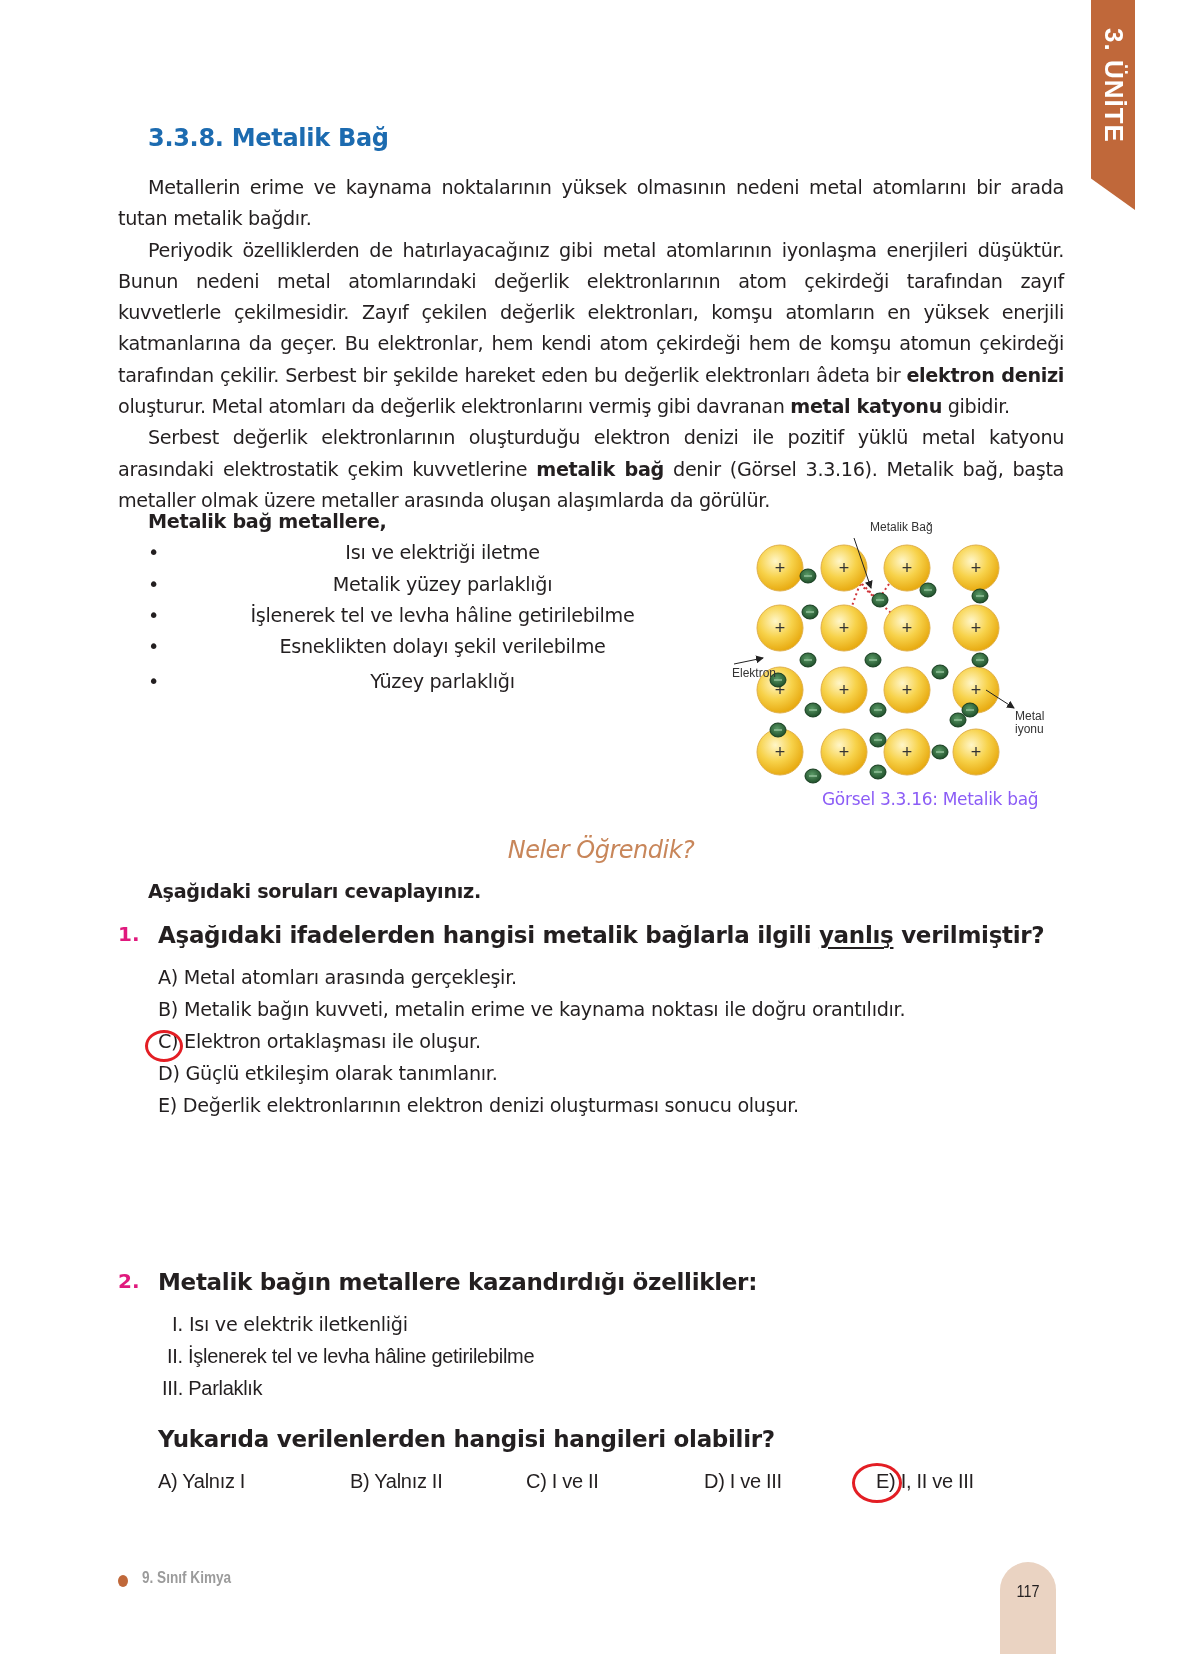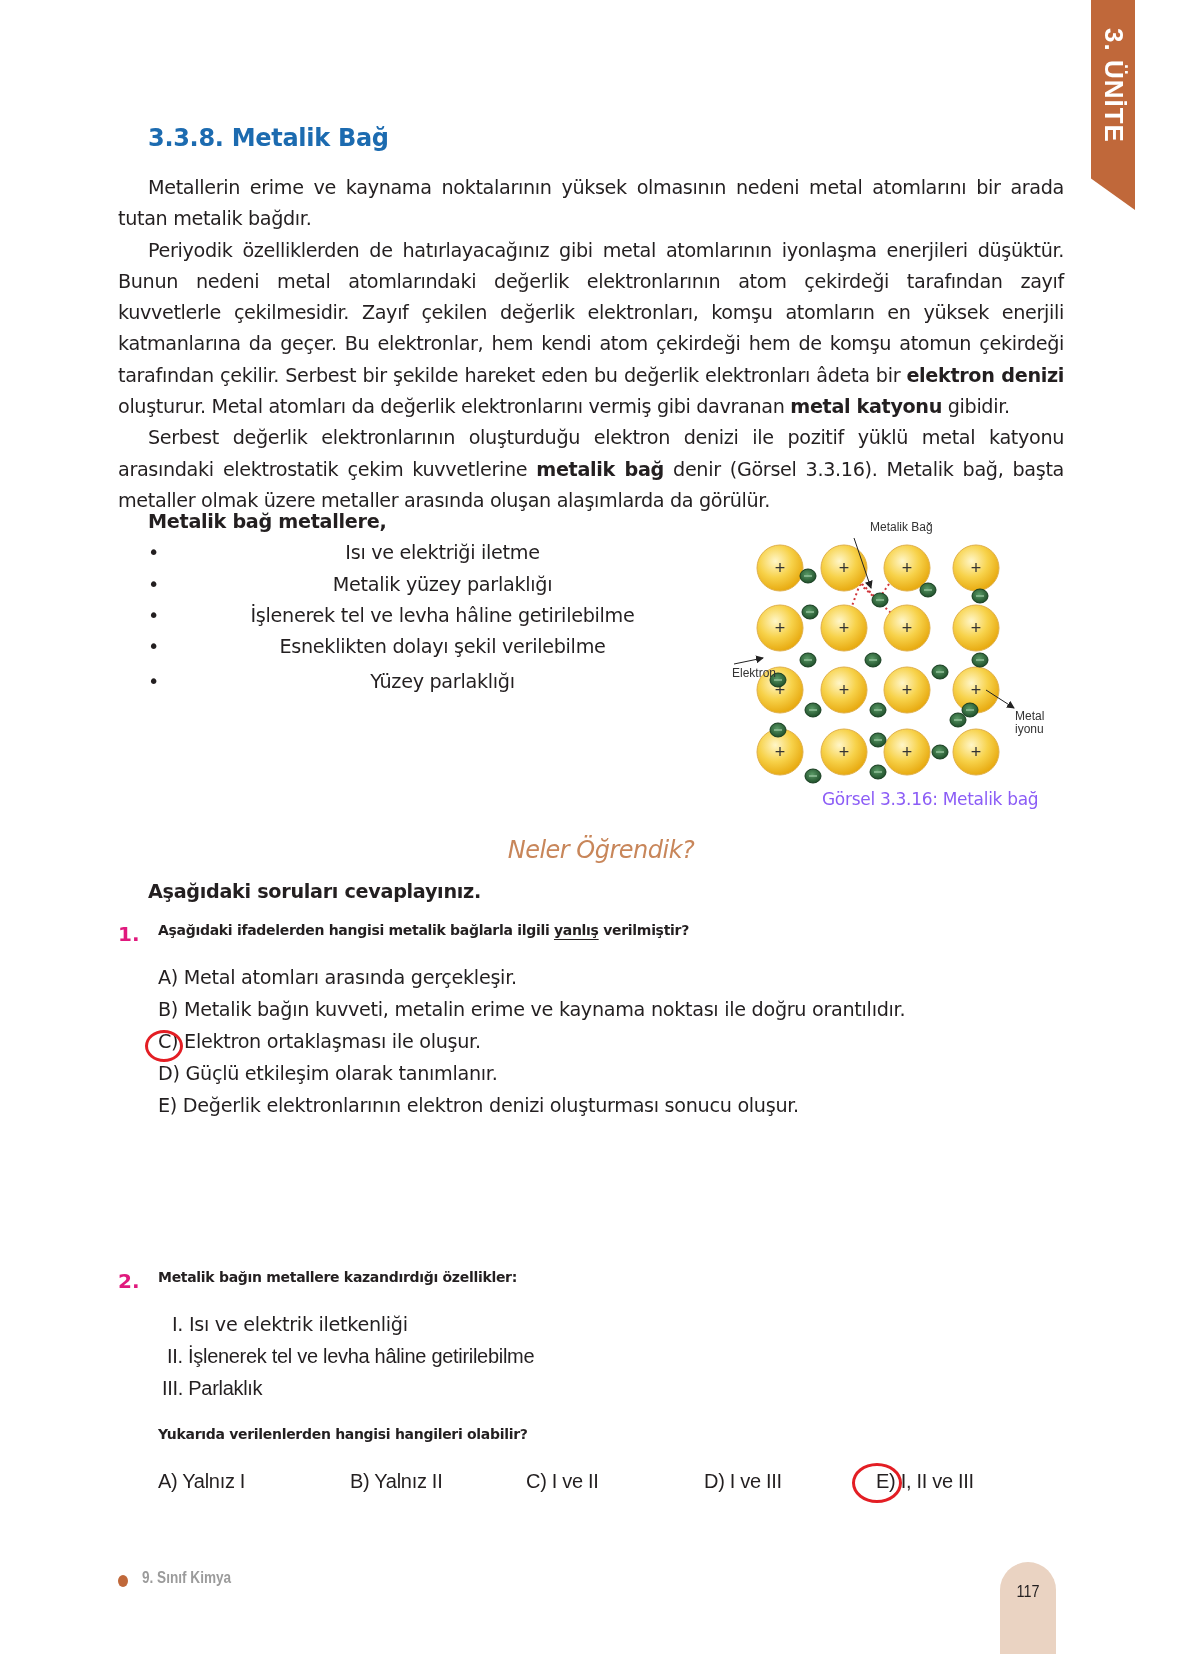--- a/index.html
+++ b/index.html
@@ -57,21 +57,21 @@
   }
 
   .review-title {
     left: 0; width: 1182px; top: 836px; text-align: center;
     font-family: "DejaVu Sans", sans-serif; font-style: italic; font-size: 24px;
     color: #c8865a; letter-spacing: -0.5px; padding-left: 10px;
   }
   .instruction { left: 148px; top: 880px; font-size: 19.2px; font-weight: 600; letter-spacing: -0.3px; }
 
   .q-num { color: #e0197d; font-size: 20px; font-weight: 600; }
-  .q-text { font-size: 14px; font-weight: 600; letter-spacing: -0.3px; }
+  .q-text { font-size: 23px; font-weight: 600; letter-spacing: -0.3px; }
   .underlined { text-decoration: underline; text-underline-offset: 4px; }
   .opt { font-size: 19.2px; letter-spacing: -0.3px; }
 
   .circle-mark {
     position: absolute; border: 3px solid #e31e24; border-radius: 50%;
     box-sizing: border-box;
   }
 
   .roman { font-family: "Liberation Sans", sans-serif; font-size: 20px; letter-spacing: -0.3px; }
 

